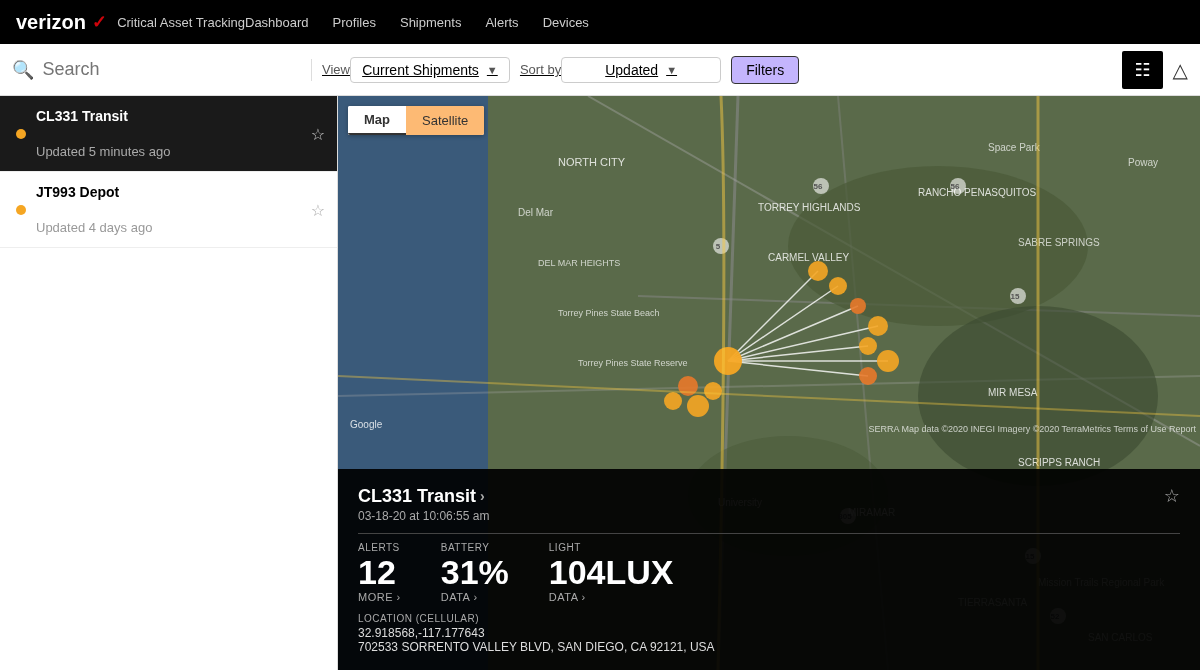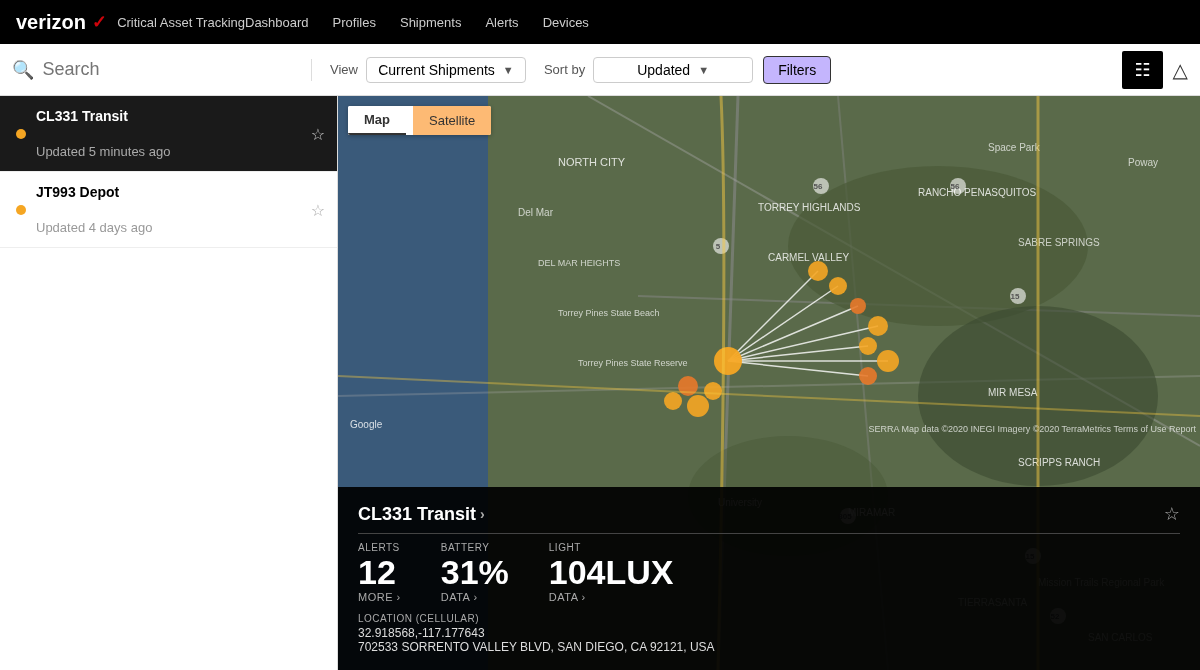--- a/index.html
+++ b/index.html
@@ -77,22 +77,22 @@
       border: none;
       outline: none;
       font-size: 18px;
       color: #333;
       width: 240px;
       background: transparent;
     }
     .view-section {
       display: flex;
       align-items: center;
-      gap: 8px;
-      margin-left: 8px;
+      margin-left: 0;
+      text-decoration: underline;
     }
     .view-label, .sortby-label {
       font-size: 13px;
       color: #555;
       white-space: nowrap;
     }
     .dropdown-select {
       display: flex;
       align-items: center;
       border: 1px solid #ccc;
@@ -205,21 +205,20 @@
     .map-tabs {
       position: absolute;
       top: 10px;
       left: 10px;
       z-index: 5;
       display: flex;
       background: #fff;
       border-radius: 2px;
       overflow: hidden;
       box-shadow: 0 1px 4px rgba(0,0,0,0.3);
-      gap: 7px;
     }
     .map-tab {
       padding: 6px 16px;
       font-size: 13px;
       cursor: pointer;
       border: none;
       background: #fdba74;
       color: #333;
     }
     .map-tab.active {
@@ -510,20 +509,21 @@
     <div class="map-attribution">SERRA Map data ©2020 INEGI Imagery ©2020 TerraMetrics  Terms of Use  Report</div>
 
     <div class="info-card">
       <div class="info-card-title-row">
         <div class="info-card-title">
           <span>CL331 Transit</span>
           <span class="arrow">›</span>
         </div>
         <button class="info-card-star">☆</button>
       </div>
+      <div class="info-card-date">03-18-20 at 10:06:55 am</div>
       <hr class="info-card-divider">
       <div class="info-metrics">
         <div class="metric-block">
           <div class="metric-label">ALERTS</div>
           <div class="metric-value">12</div>
           <div class="metric-link">MORE ›</div>
         </div>
         <div class="metric-block">
           <div class="metric-label">BATTERY</div>
           <div class="metric-value">31%</div>

